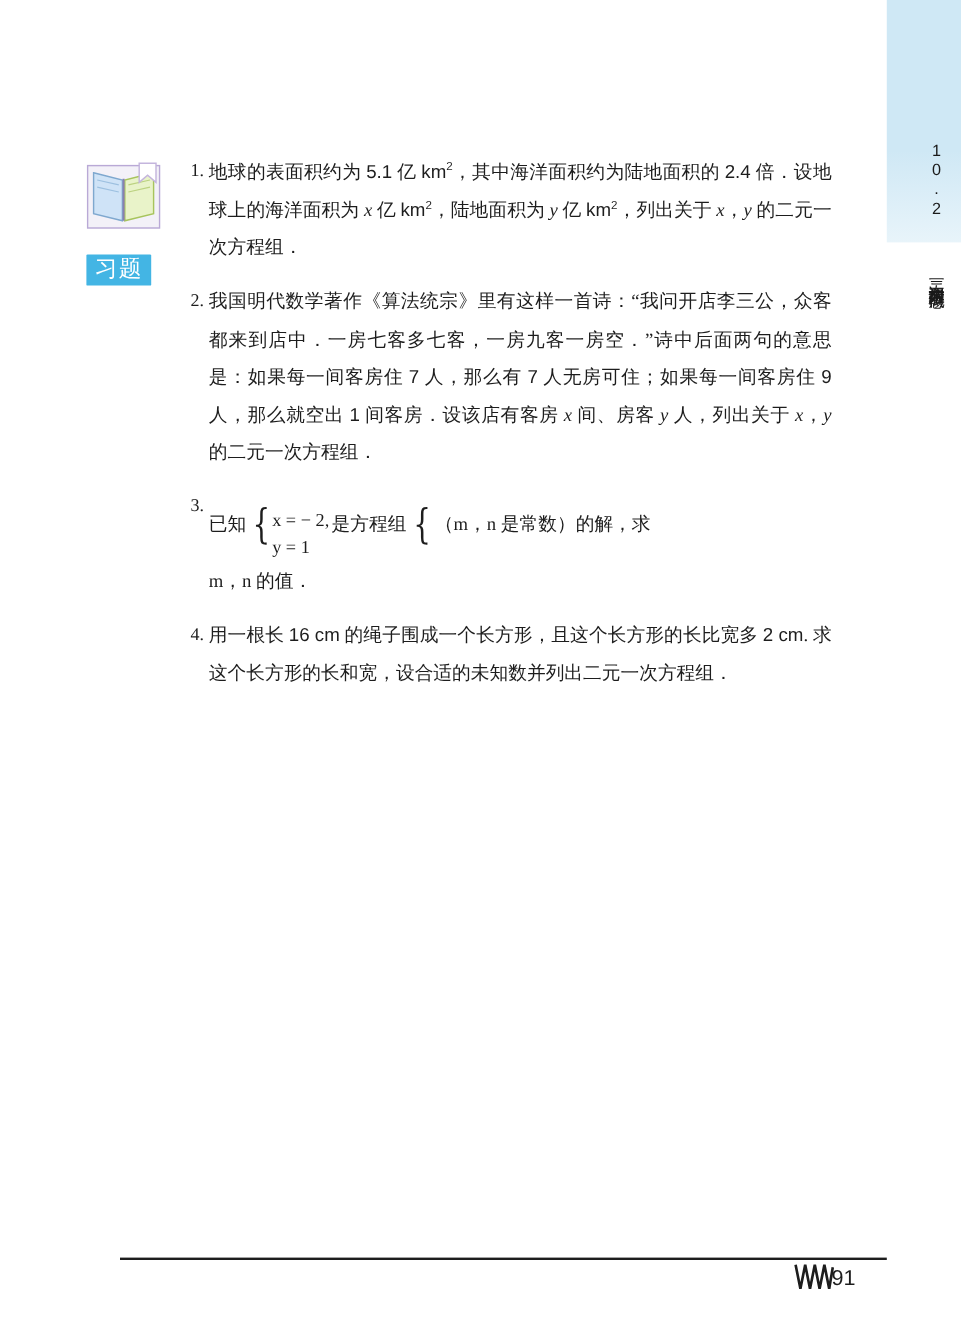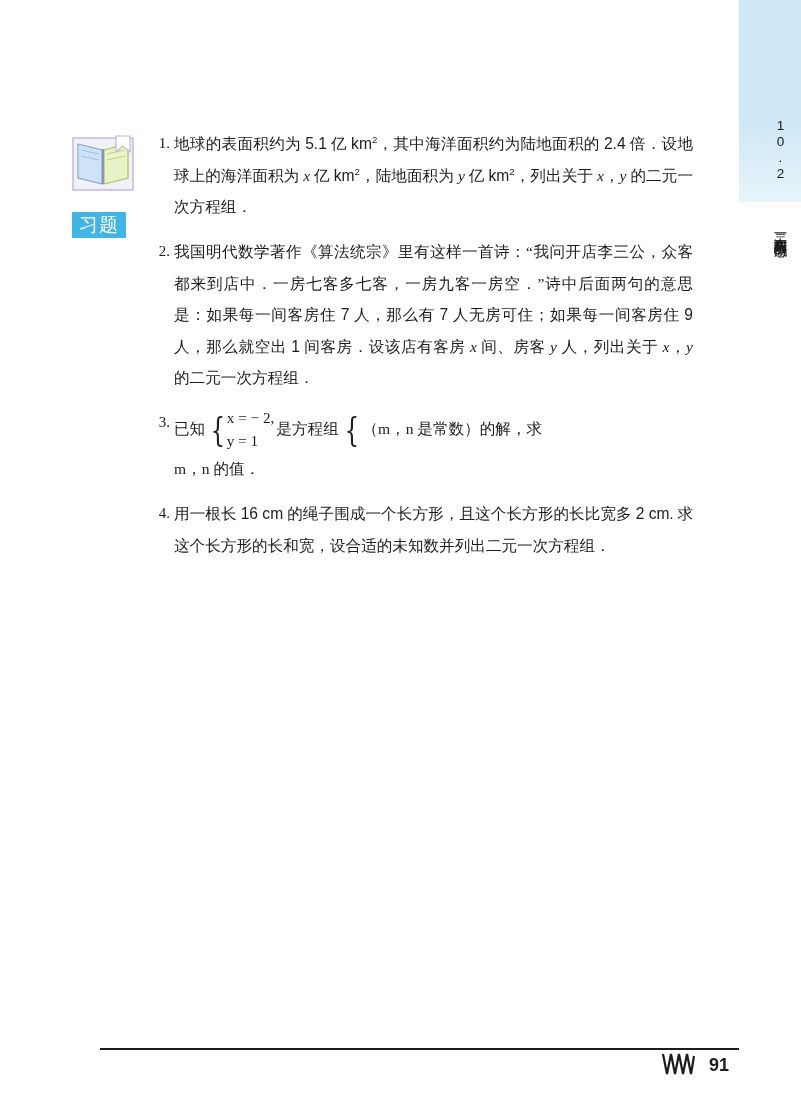--- a/index.html
+++ b/index.html
@@ -135,41 +135,42 @@
     transform: scaleX(0.68);
     margin-right: -2px;
     color: #1d1d1d;
   }
   .sys .rows {
     display: inline-flex;
     flex-direction: column;
     justify-content: center;
     line-height: 1.52;
     font-size: 15.2px;
+    margin-top: 16px;
   }
   .sys .rows span {
     white-space: nowrap;
   }
 
   
   .footer-rule {
     position: absolute;
     left: 100px;
     right: 62px;
     top: 1048px;
     height: 2px;
     background: #1d1d1d;
   }
   .page-number {
     position: absolute;
-    right: 72px;
+    right: 88px;
     top: 1055px;
     font-family: "Liberation Sans", sans-serif;
     font-size: 18px;
-    font-weight: bold;
+    font-weight: normal;
     color: #1d1d1d;
   }
   .footer-mark {
     position: absolute;
     right: 106px;
     top: 1052px;
     width: 34px;
     height: 24px;
   }
 </style>

